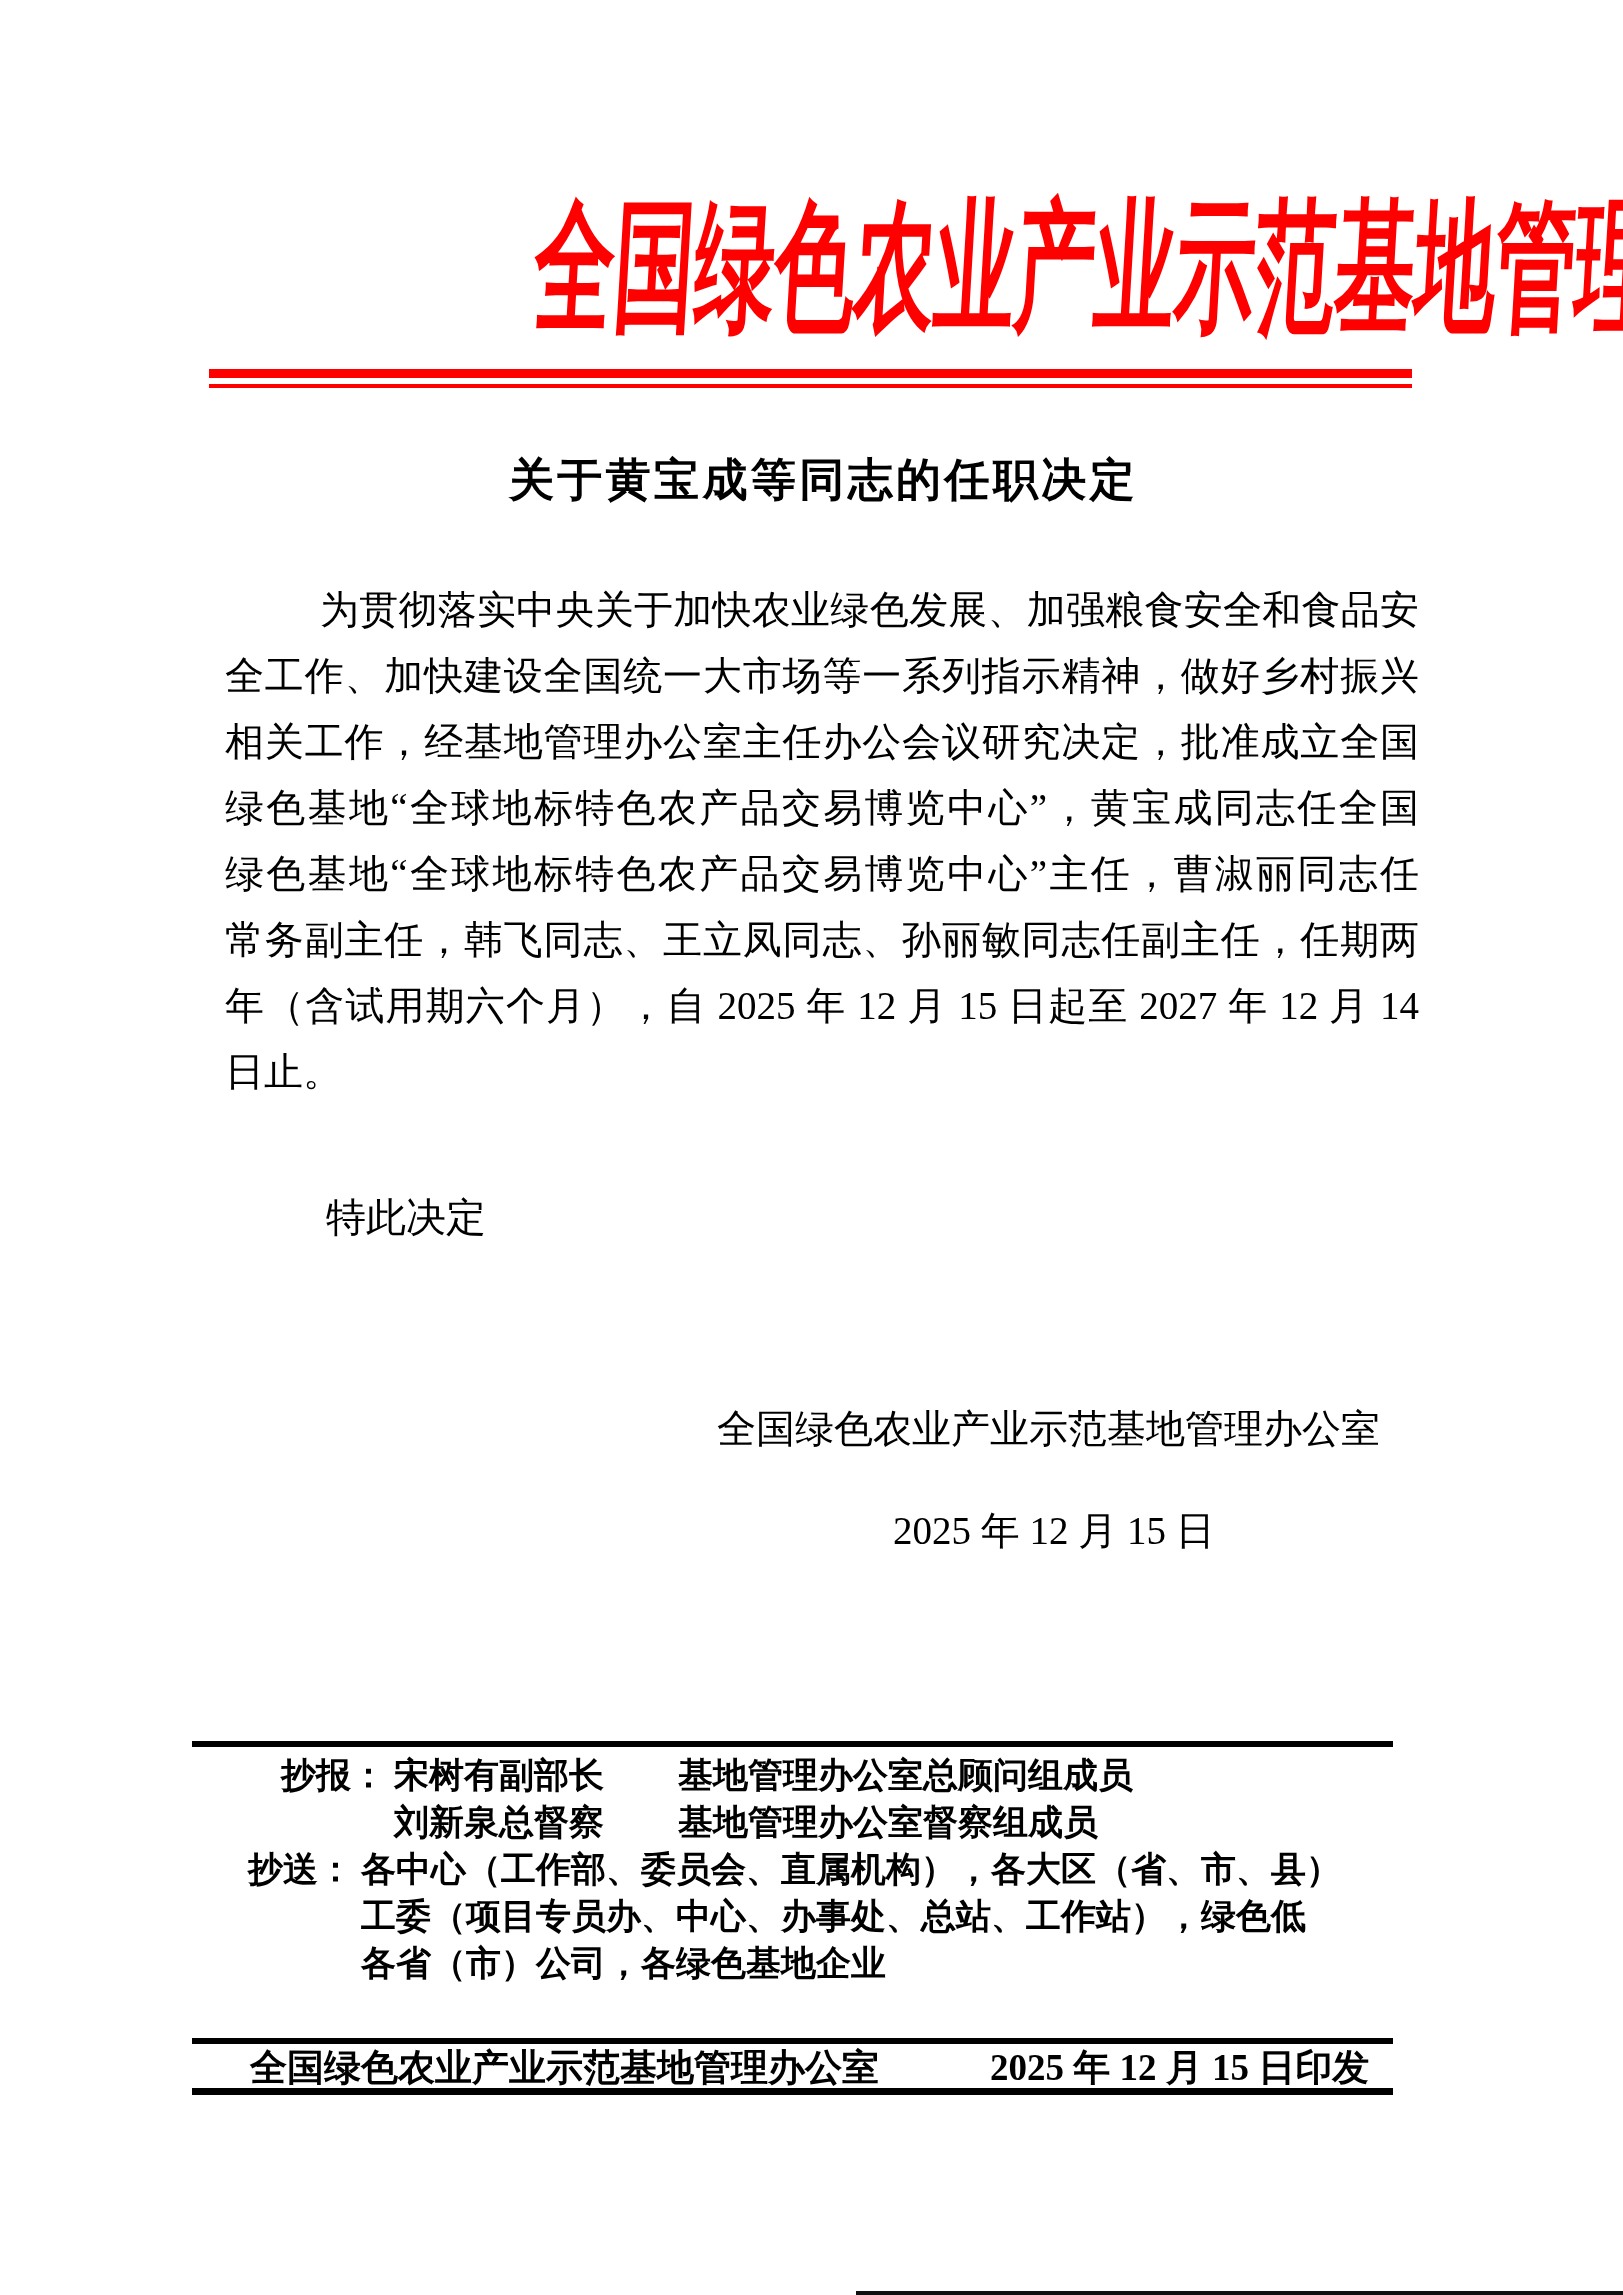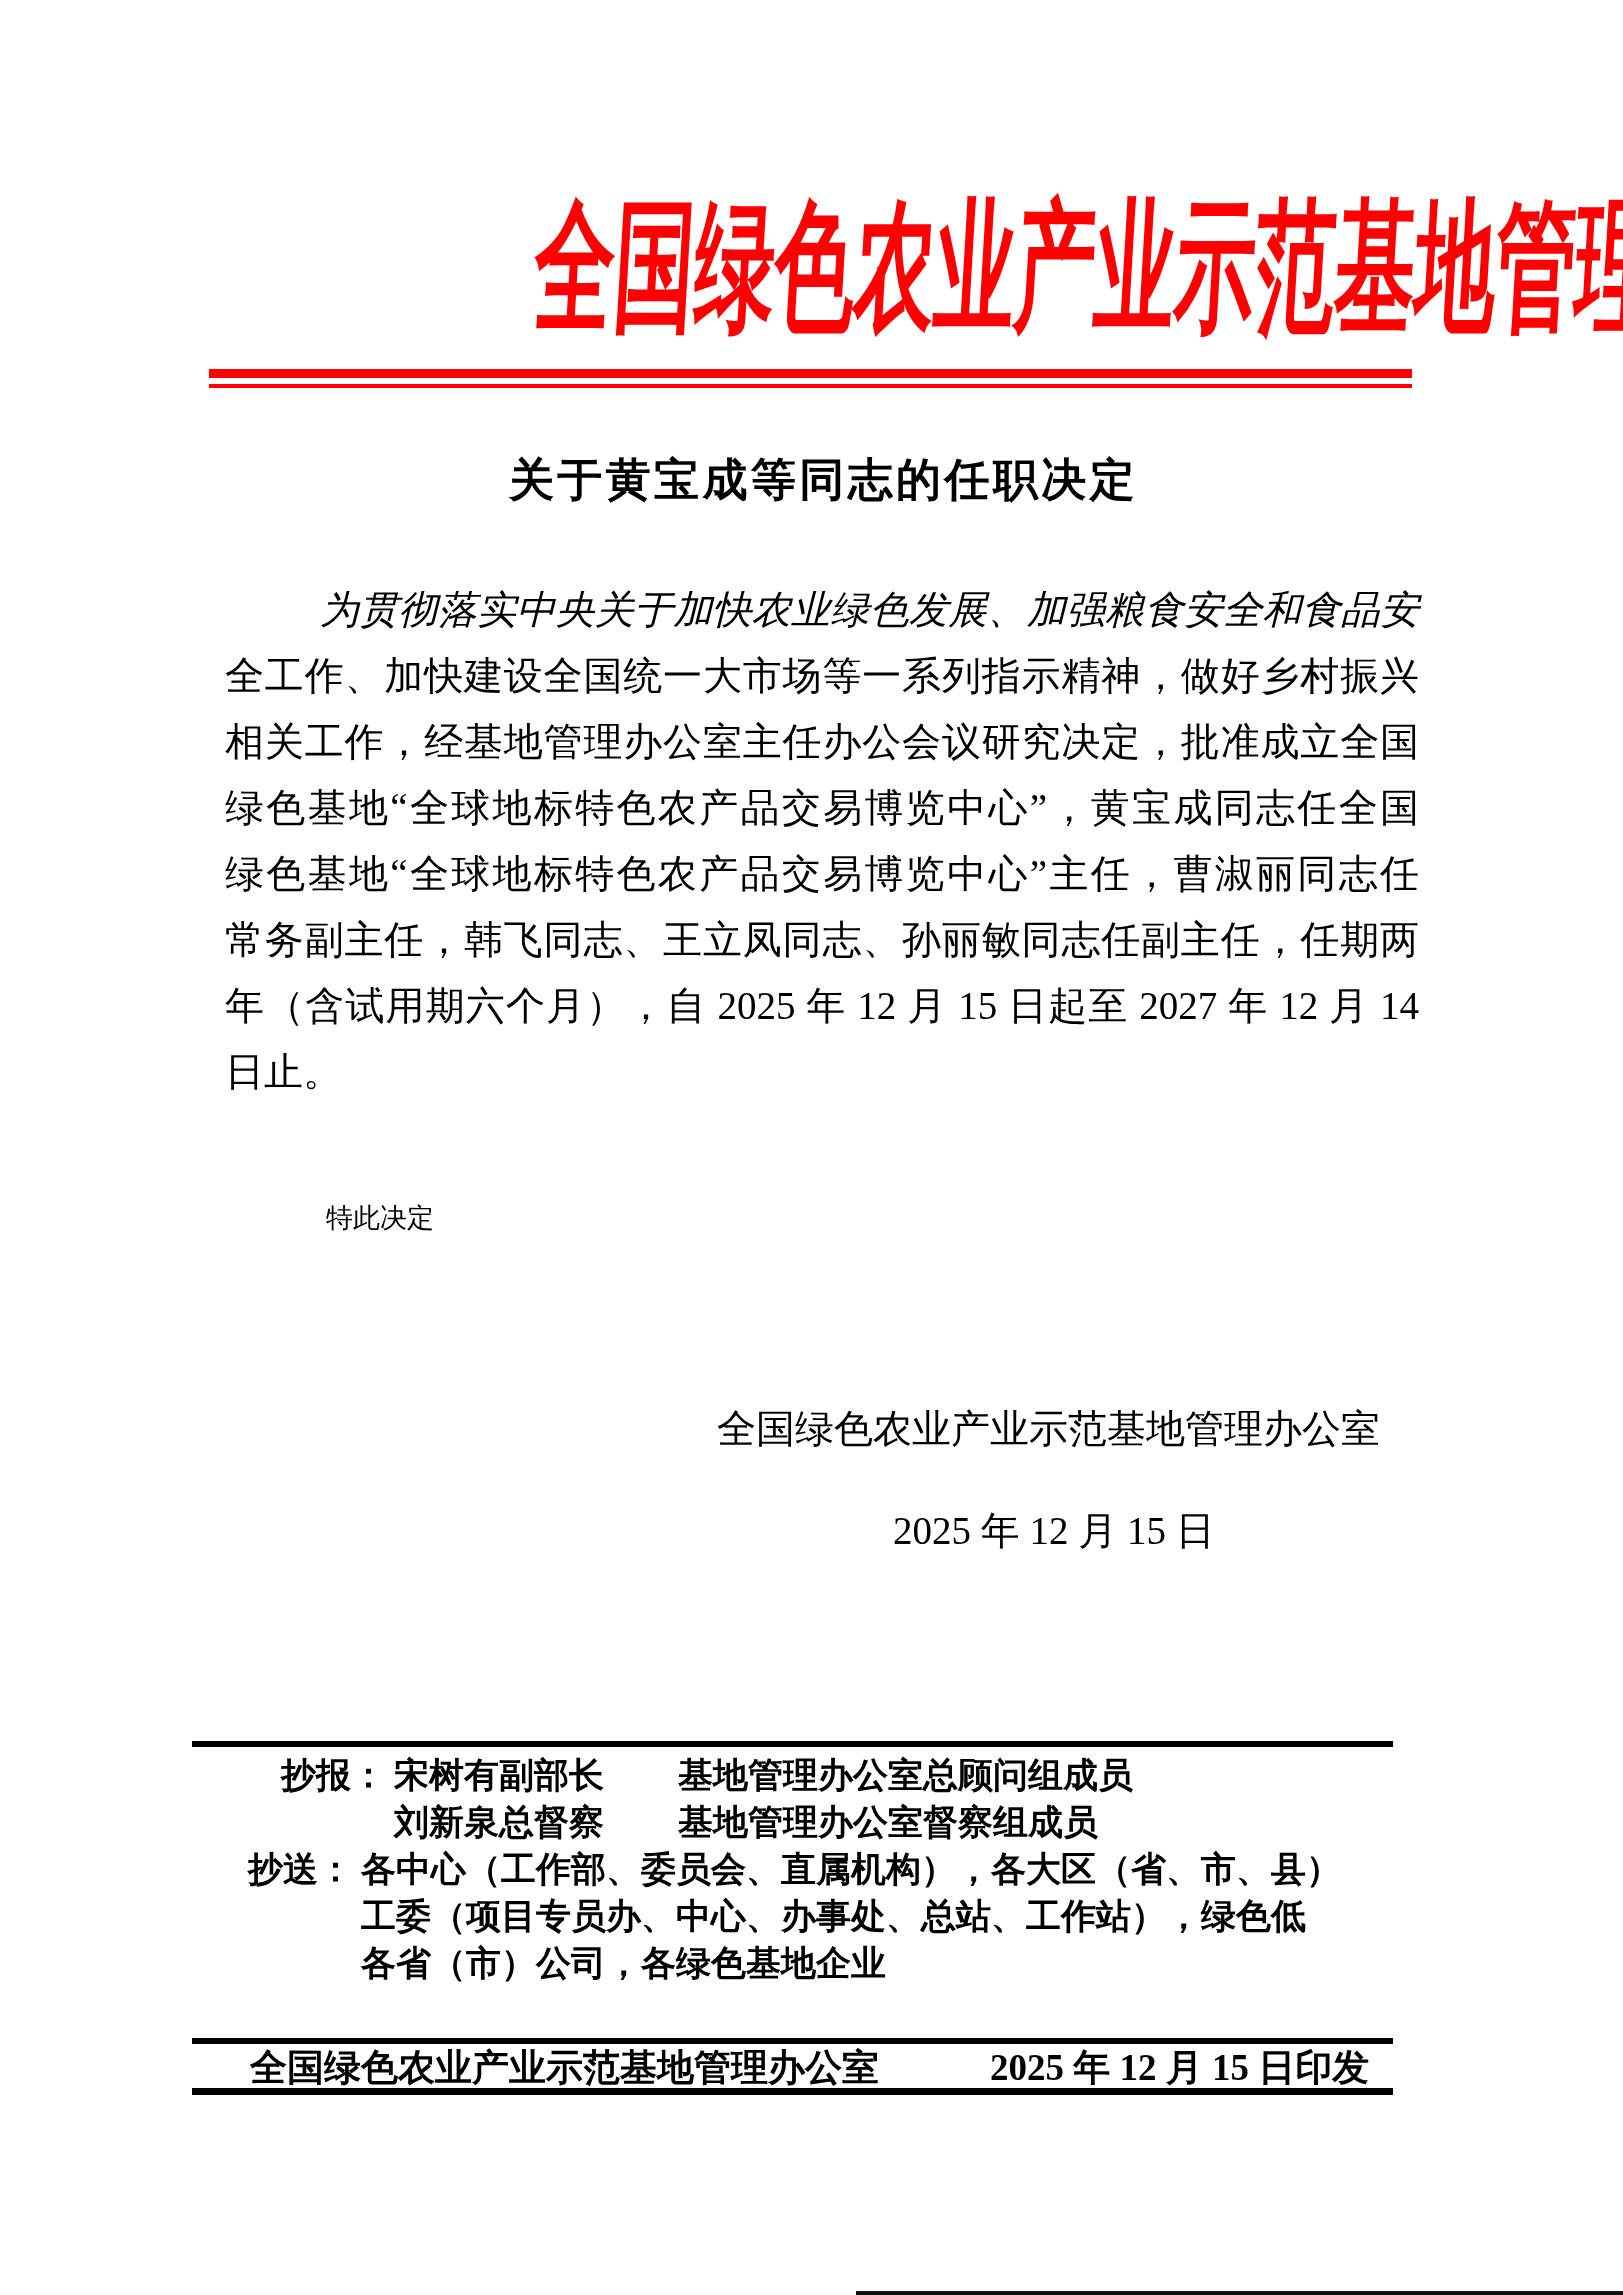--- a/index.html
+++ b/index.html
@@ -61,27 +61,27 @@
     top: 577px; left: 225px;
     width: 1194px;
     font-size: 39px;
   }
   .body-line {
     height: 66px;
     line-height: 66px;
     text-align: justify;
     text-align-last: justify;
   }
-  .body-line.first { text-indent: 95px; font-style: italic; }
+  .body-line.first { text-indent: 95px; }
   .body-line.last { text-align-last: left; }
 
   .closing {
     position: absolute;
     top: 1194px; left: 326px;
-    font-size: 27px;
+    font-size: 40px;
     line-height: 48px;
   }
 
   
   .signature {
     position: absolute;
     top: 1402px; left: 717px;
     font-size: 39px;
     white-space: nowrap;
   }

